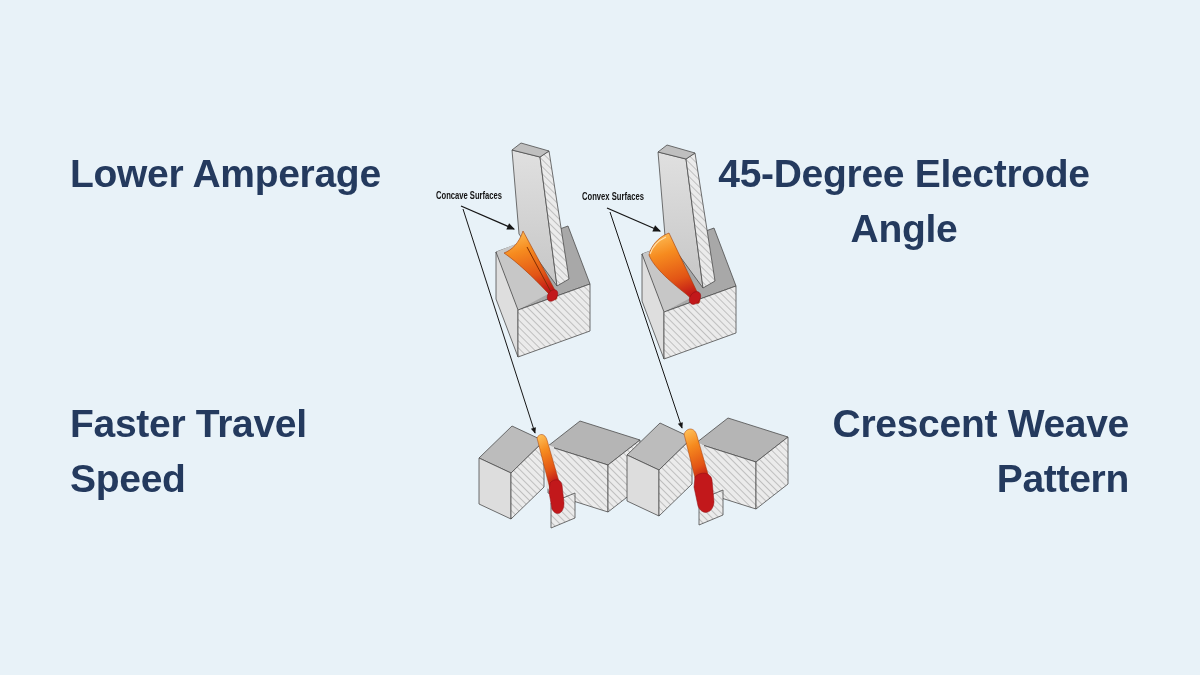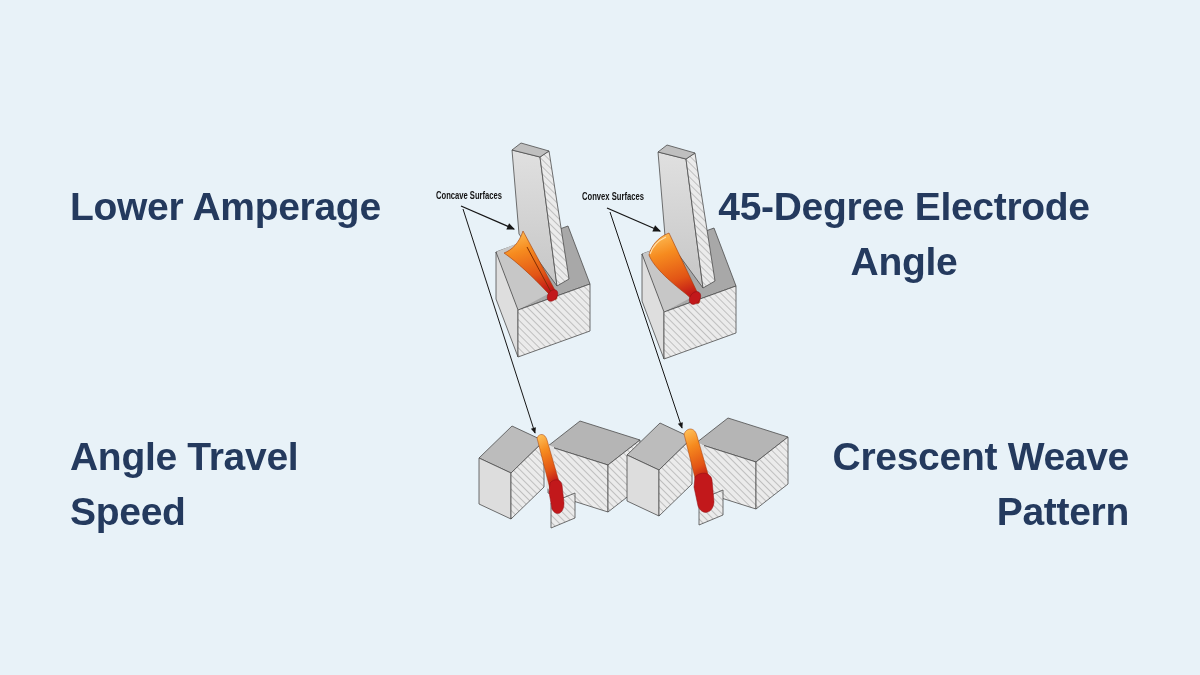--- a/index.html
+++ b/index.html
@@ -9,40 +9,39 @@
     font-family:"Liberation Sans",sans-serif;
     position:relative;
   }
   .headline{
     position:absolute;
     font-weight:700;
     font-size:39px;
     line-height:55px;
     color:#243A5E;
     letter-spacing:-0.3px;
-    margin-top:33px;
   }
   .hl-tl{left:70px;top:146px;width:520px;}
   .hl-tr{right:71px;top:146px;width:450px;text-align:center;}
   .hl-bl{left:70px;top:396px;width:340px;}
   .hl-br{right:71px;top:396px;width:420px;text-align:right;}
   svg.diagram{position:absolute;left:0;top:0;}
   svg text.small-label{
     font-family:"Liberation Sans",sans-serif;
     font-weight:700;
     font-size:11.5px;
     fill:#121212;
   }
 </style>
 </head>
 <body>
 
 <div class="headline hl-tl">Lower Amperage</div>
 <div class="headline hl-tr">45-Degree Electrode Angle</div>
-<div class="headline hl-bl">Angle Travel Speed</div>
+<div class="headline hl-bl">Faster Travel Speed</div>
 <div class="headline hl-br">Crescent Weave Pattern</div>
 
 <svg class="diagram" width="1200" height="675" viewBox="0 0 1200 675">
   <defs>
     <pattern id="hatch" width="5" height="5" patternUnits="userSpaceOnUse" patternTransform="rotate(-45)">
       <rect width="5" height="5" fill="#EBEBEB"></rect>
       <line x1="0" y1="0" x2="0" y2="5" stroke="#9A9A9A" stroke-width="1.1"></line>
     </pattern>
     <linearGradient id="weldG" x1="0" y1="0" x2="0.25" y2="1">
       <stop offset="0" stop-color="#FFC55F"></stop>

